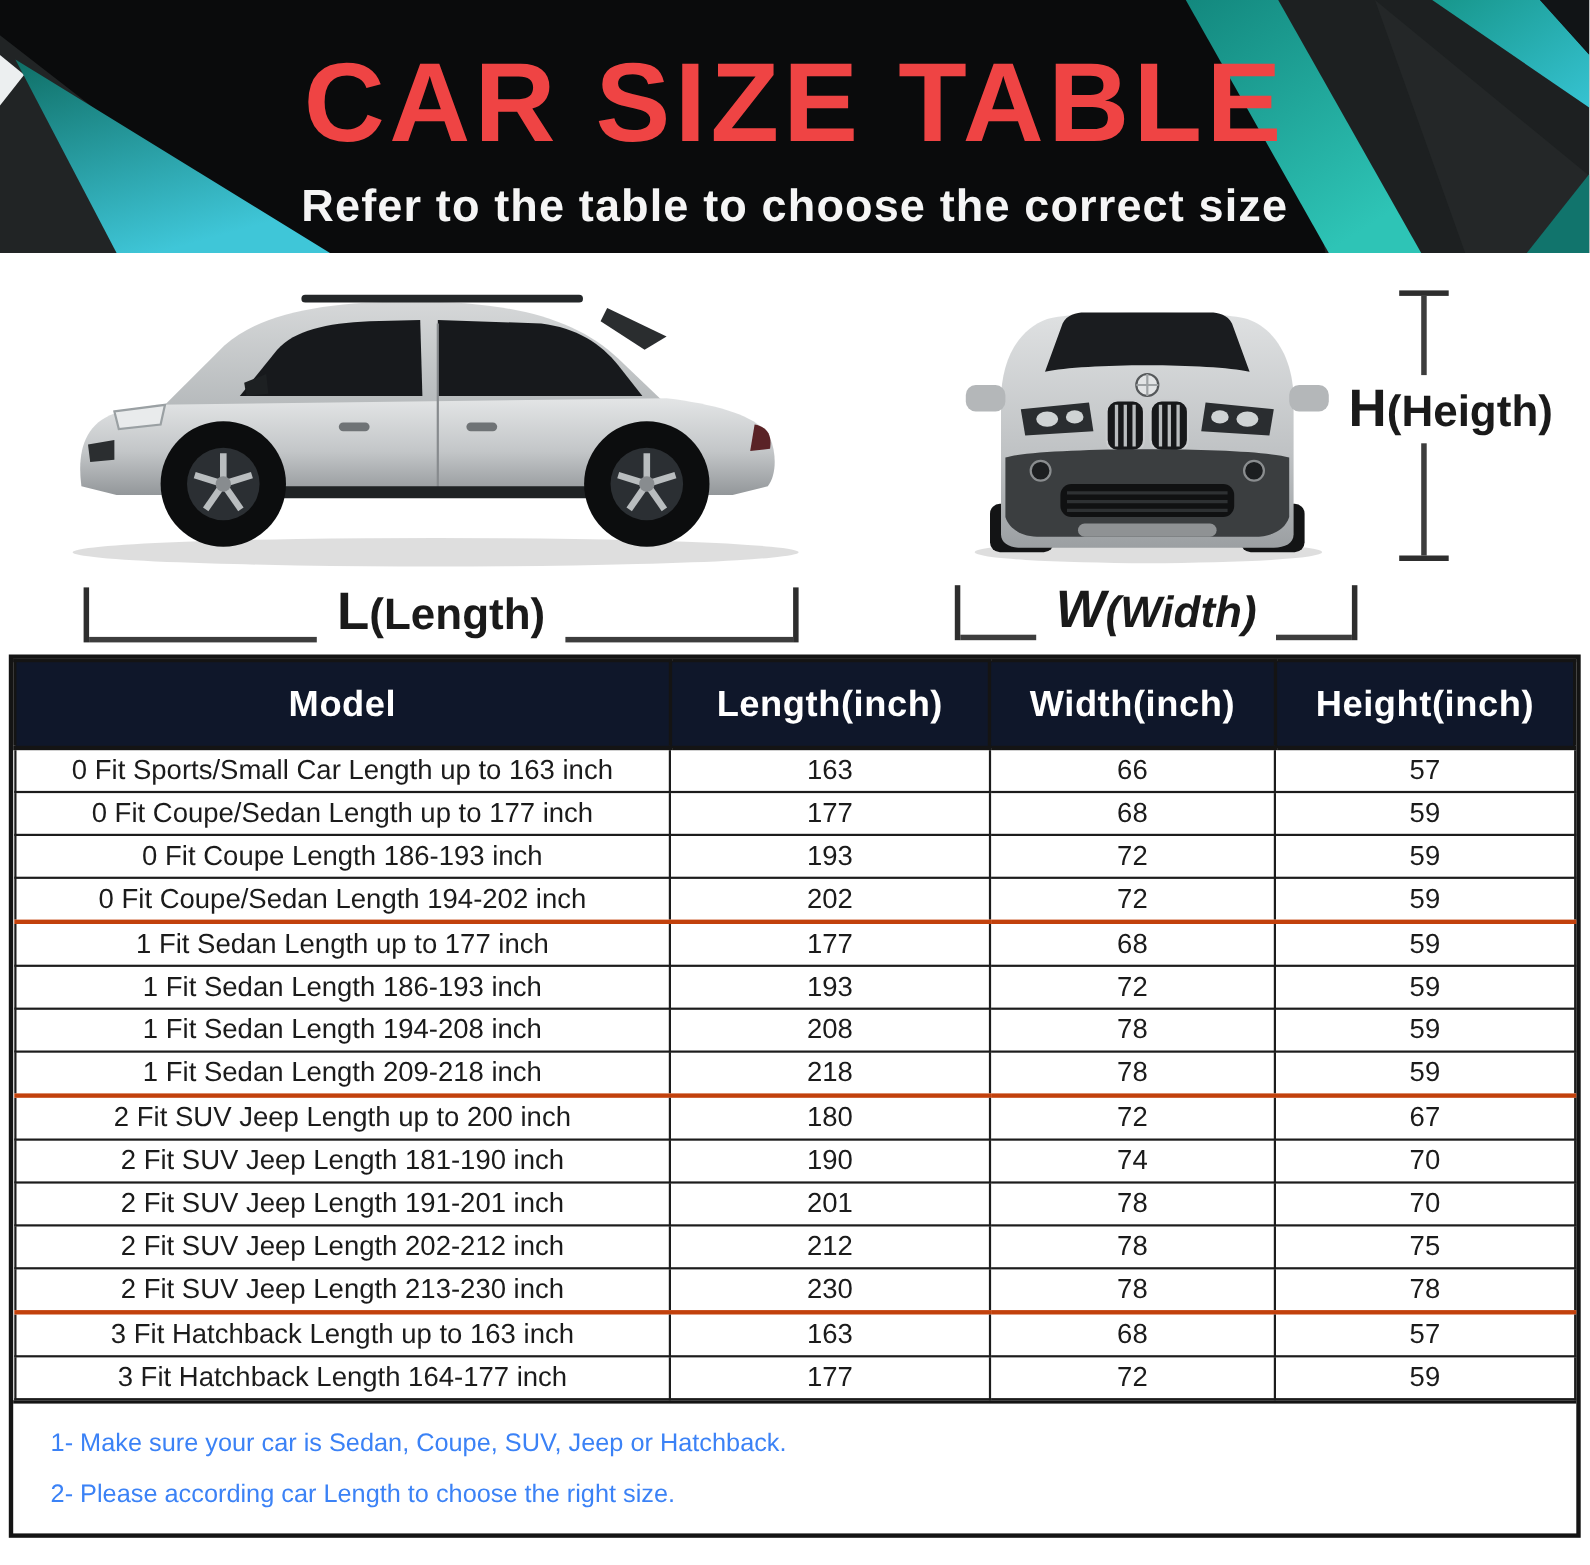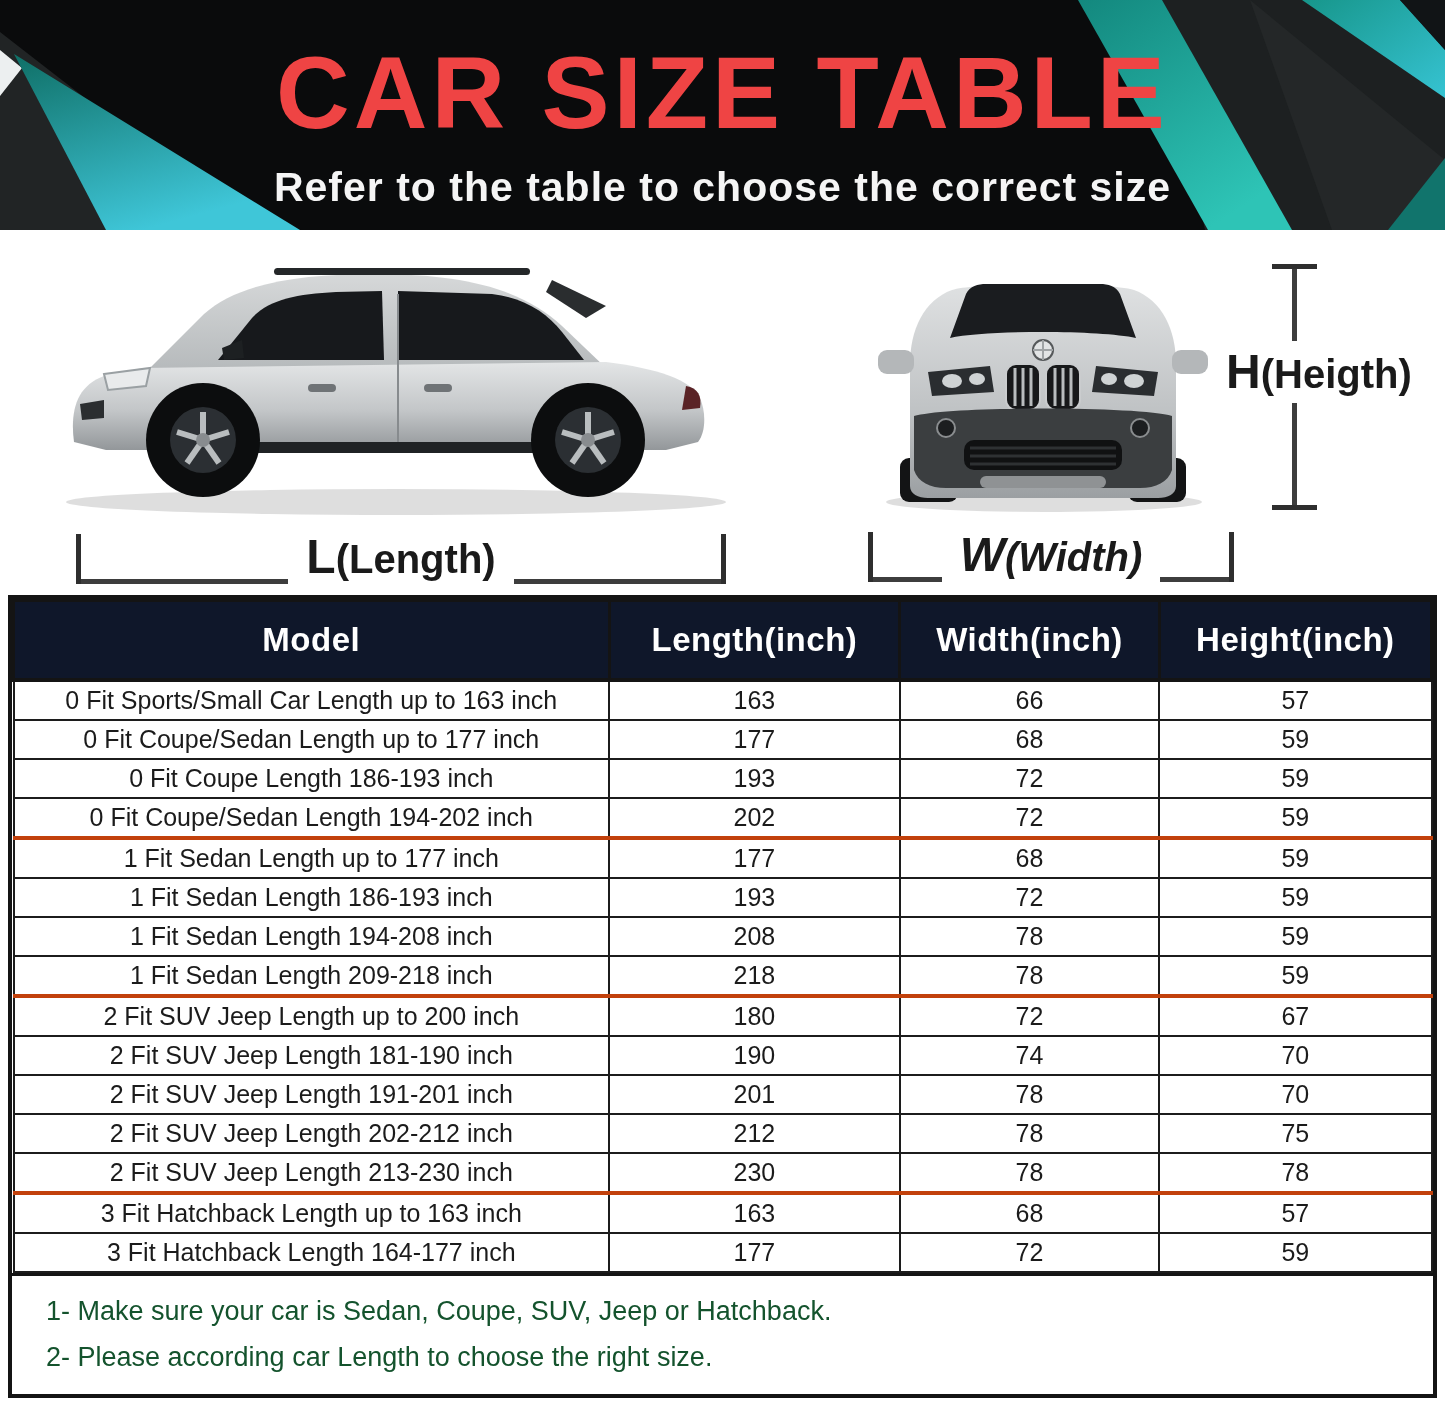--- a/index.html
+++ b/index.html
@@ -42,21 +42,21 @@
   
   .table-wrap{position:absolute;left:8px;top:595px;width:1429px;box-sizing:border-box;
       border:4px solid #141414;background:#fff;}
   table.size{width:100%;border-collapse:collapse;table-layout:fixed;}
   table.size th{height:74px;background:#0f172a;color:#ffffff;font-size:33px;font-weight:700;
       border:3px solid #141414;border-bottom:4px solid #141414;letter-spacing:0.5px;}
   table.size td{height:37px;font-size:25px;font-weight:500;color:#1b1b1b;text-align:center;
       border:2px solid #1c1c1c;padding:0 6px;}
   table.size tr.group-start td{border-top:4px solid #c2410c;}
   .notes{border-top:3px solid #141414;padding:12px 34px 14px;}
-  .note-line{font-size:27px;line-height:46px;color:#14532d;font-weight:500;}
+  .note-line{font-size:23px;line-height:46px;color:#3b82f6;font-weight:500;}
 </style>
 </head>
 <body>
 
 <div class="page">
 
   <div class="banner">
     <svg width="1445" height="230" viewBox="0 0 1445 230">
       <defs>
         <linearGradient id="tealL" x1="0" y1="0" x2="0.45" y2="1">

